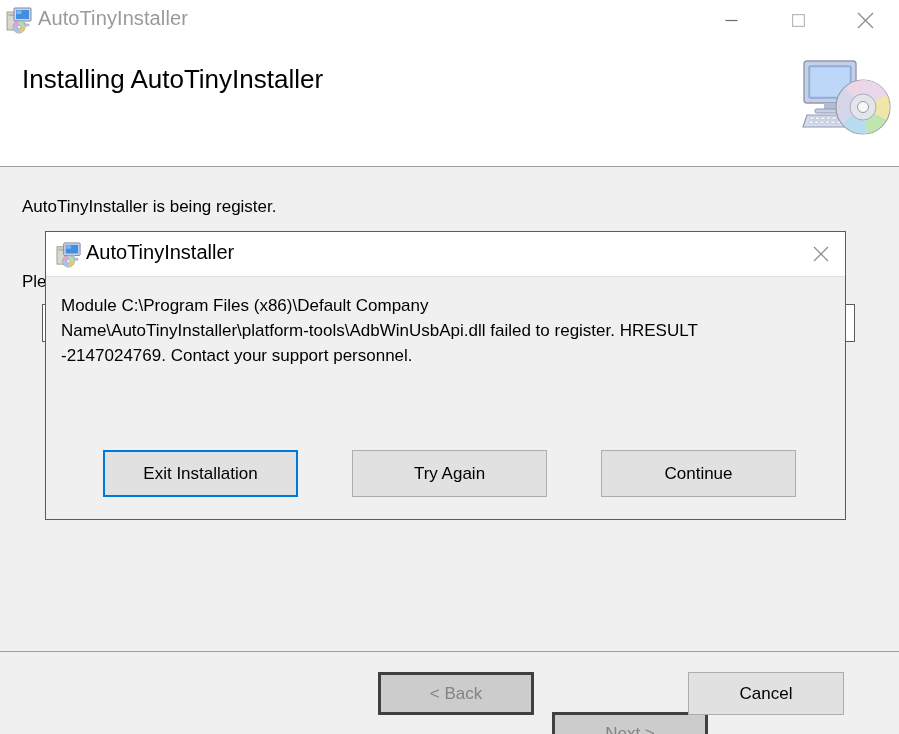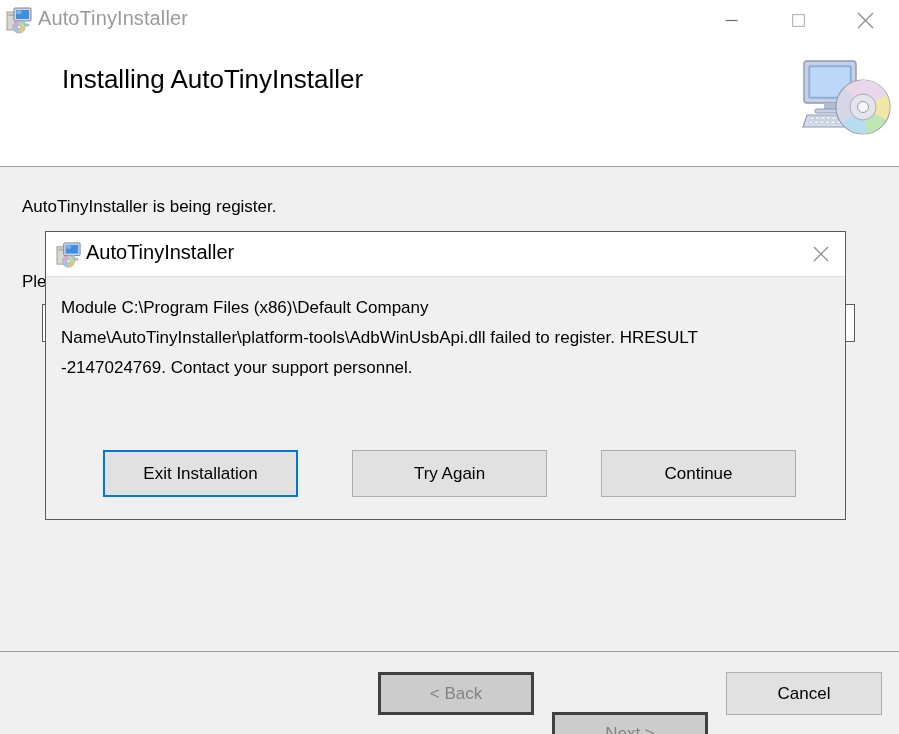--- a/index.html
+++ b/index.html
@@ -65,21 +65,20 @@
     width: 899px; height: 126px;
     background: #ffffff;
   }
   .header-title {
     position: absolute;
     left: 22px; top: 23px;
     font-size: 26px;
     color: #000000;
     font-weight: normal;
     white-space: nowrap;
-    margin-left: 40px;
   }
   .header-icon {
     position: absolute;
     right: 6px; top: 18px;
     width: 92px; height: 88px;
   }
   .header-rule {
     position: absolute;
     left: 0; top: 166px;
     width: 899px; height: 1px;
@@ -161,21 +160,21 @@
     display: flex;
     align-items: center;
     justify-content: center;
     cursor: default;
   }
   .modal-msg {
     position: absolute;
     left: 15px; top: 61px;
     width: 770px;
     font-size: 17px;
-    line-height: 30px;
+    line-height: 25px;
     color: #000000;
     white-space: pre-line;
   }
   .modal-buttons {
     position: absolute;
     left: 0; top: 218px;
     width: 799px; height: 60px;
   }
   .dlg-btn {
     position: absolute;
@@ -223,21 +222,21 @@
     border: 1px solid #adadad;
     color: #000000;
   }
   .foot-btn.disabled {
     background: #cccccc;
     border: 3px solid #404040;
     color: #838383;
   }
   #btn-back   { left: 378px; width: 156px; }
   #btn-next   { left: 552px; width: 156px; margin-top: 40px; }
-  #btn-cancel { left: 726px; width: 156px; }
+  #btn-cancel { left: 688px; width: 156px; }
 </style>
 </head>
 <body>
 
 <div id="app">
 
   <div class="titlebar">
 
     <span class="titlebar-icon">
       <svg width="28" height="28" viewBox="0 0 28 28">

